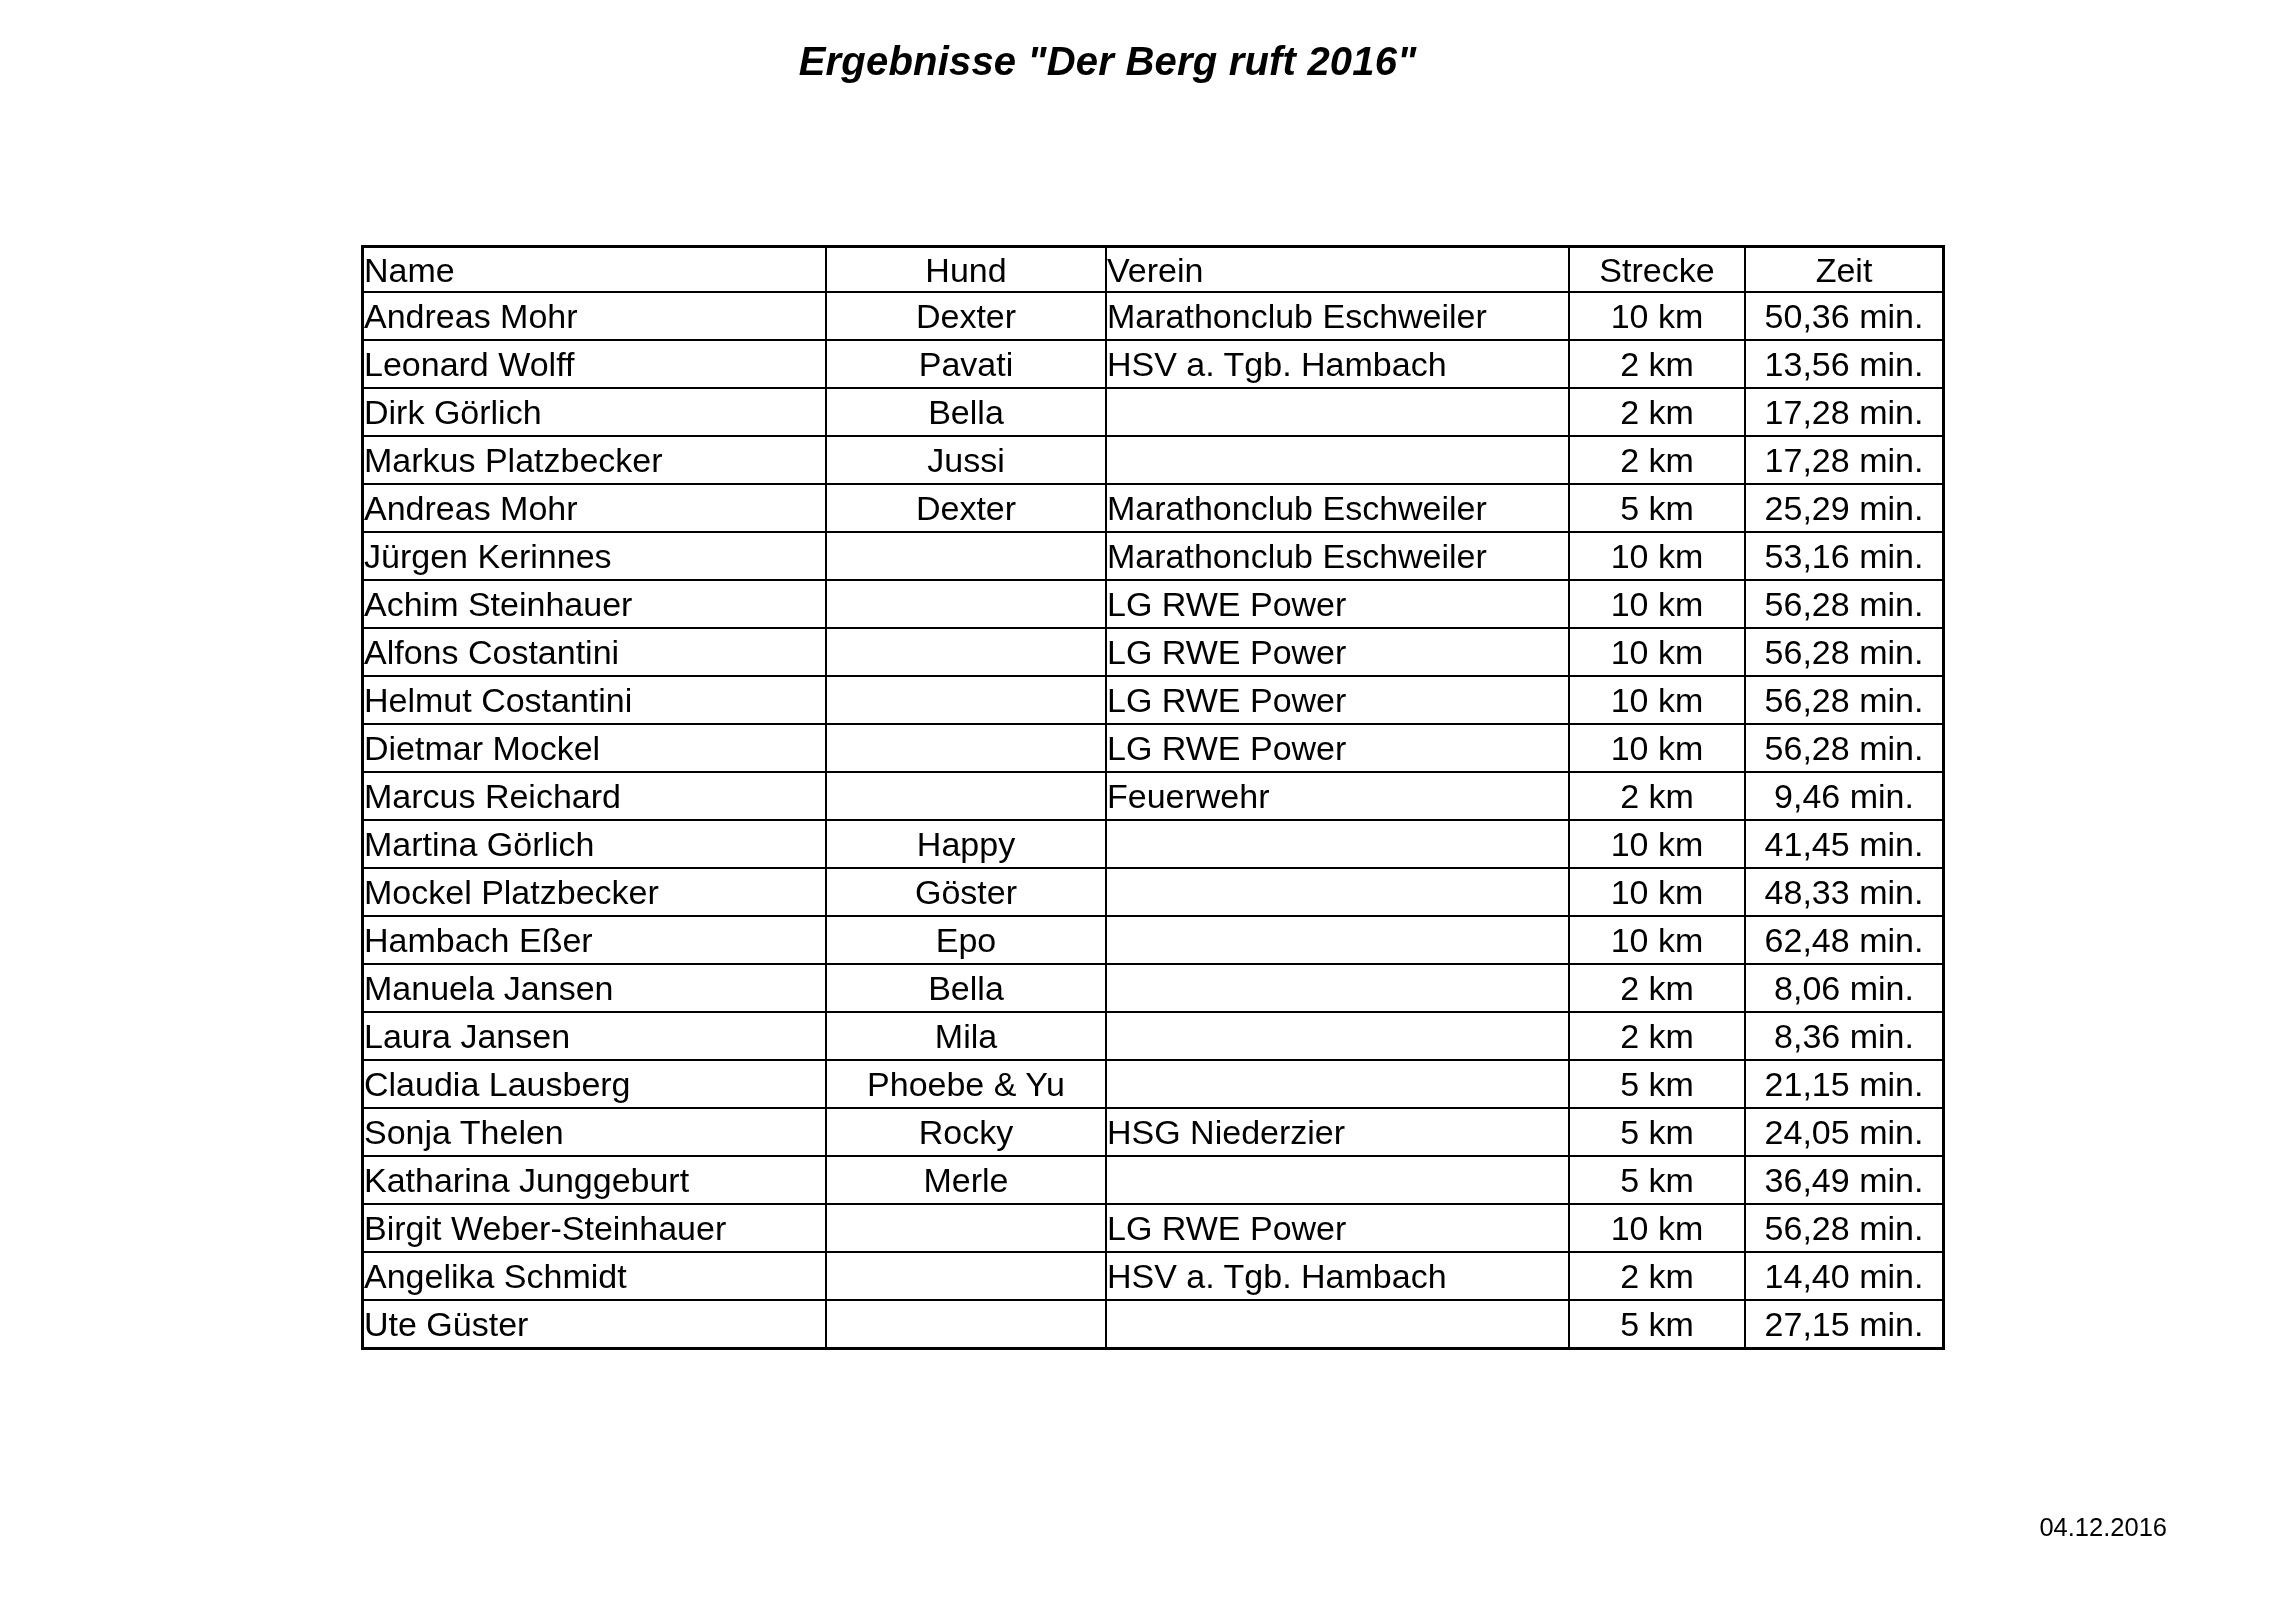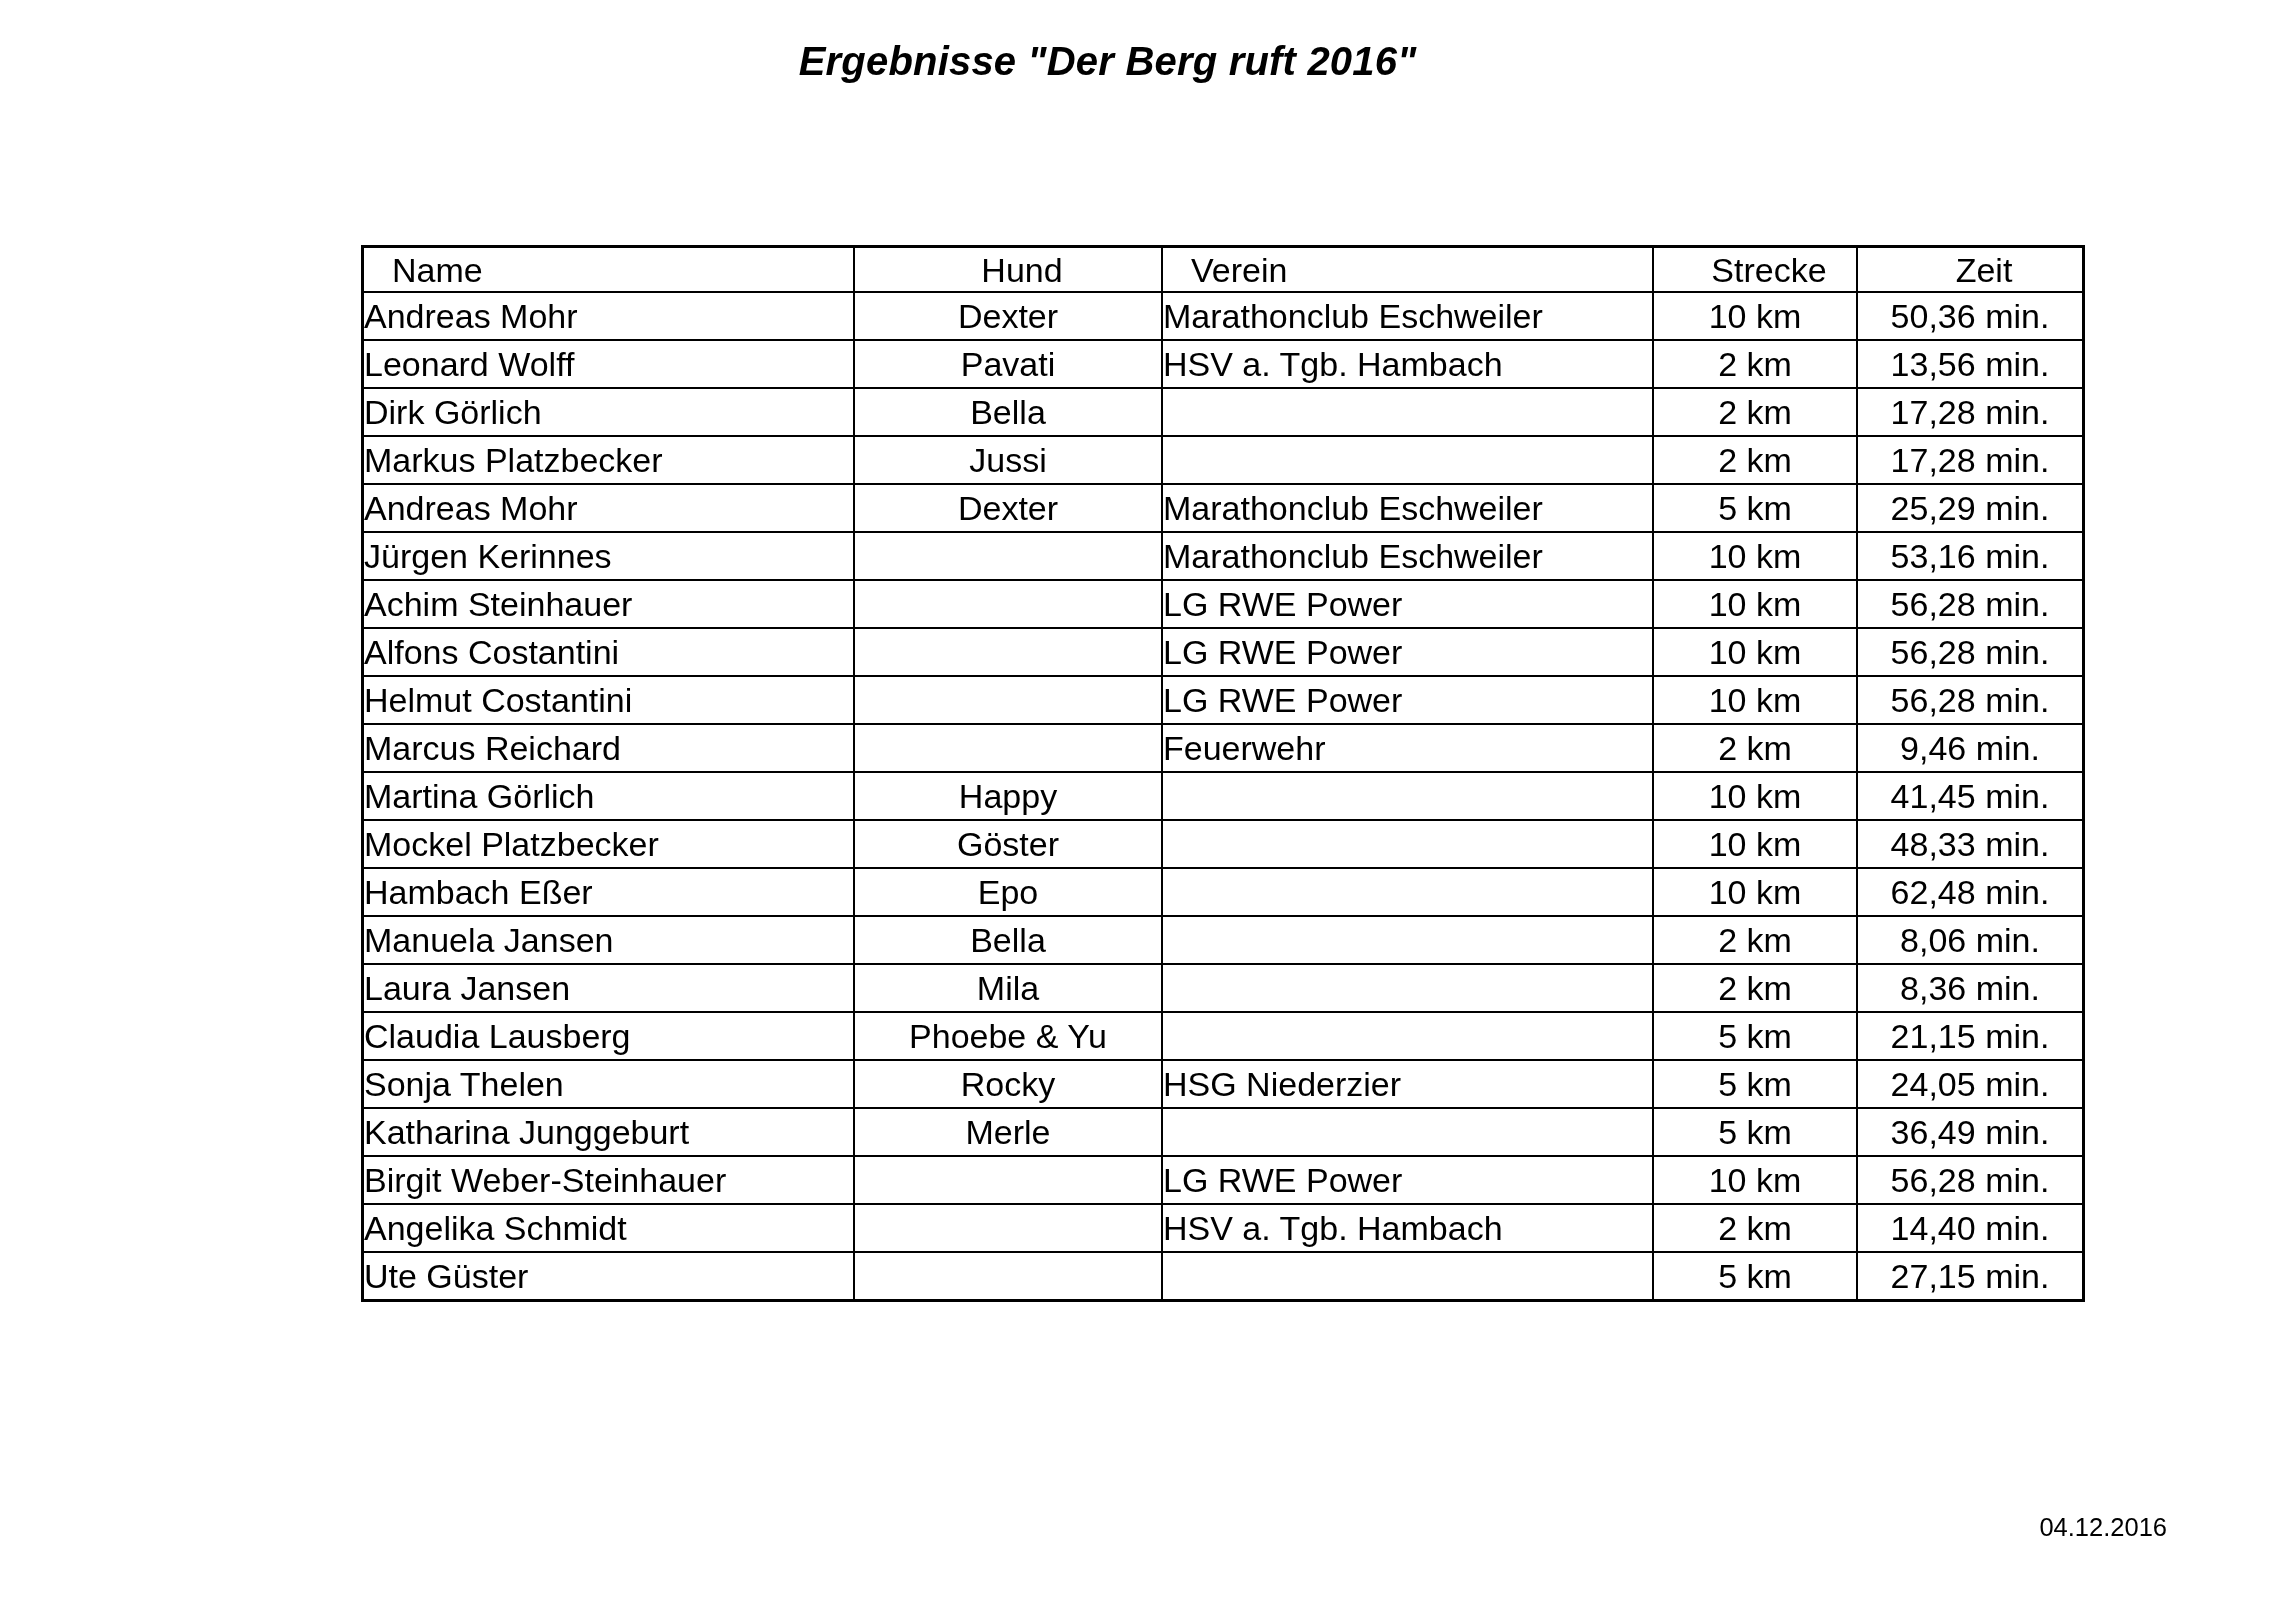--- a/index.html
+++ b/index.html
@@ -51,21 +51,20 @@
     font-weight: normal;
     line-height: 1;
     padding: 0;
     height: 46px;
     vertical-align: middle;
     overflow: hidden;
     white-space: nowrap;
   }
   table#results-table thead th {
     height: 43px;
-    padding-left: 28px;
   }
   .c-name   { width: 461px;  text-align: left;   padding-left: 8.8px; }
   .c-hund   { width: 278px;  text-align: center;   padding-left: 8.8px; }
   .c-verein { width: 461px;  text-align: left;   padding-left: 8.8px; }
   .c-strecke{ width: 174px;  text-align: center; }
   .c-zeit   { width: 196px;  text-align: center; margin-left: 36px; }
 
   
   #footer-date {
     position: absolute;
@@ -151,20 +150,27 @@
           <td class="c-zeit">56,28 min.</td>
         </tr>
         <tr>
           <td class="c-name">Helmut Costantini</td>
           <td class="c-hund"></td>
           <td class="c-verein">LG RWE Power</td>
           <td class="c-strecke">10 km</td>
           <td class="c-zeit">56,28 min.</td>
         </tr>
         <tr>
+          <td class="c-name">Dietmar Mockel</td>
+          <td class="c-hund"></td>
+          <td class="c-verein">LG RWE Power</td>
+          <td class="c-strecke">10 km</td>
+          <td class="c-zeit">56,28 min.</td>
+        </tr>
+        <tr>
           <td class="c-name">Marcus Reichard</td>
           <td class="c-hund"></td>
           <td class="c-verein">Feuerwehr</td>
           <td class="c-strecke">2 km</td>
           <td class="c-zeit">9,46 min.</td>
         </tr>
         <tr>
           <td class="c-name">Martina Görlich</td>
           <td class="c-hund">Happy</td>
           <td class="c-verein"></td>

